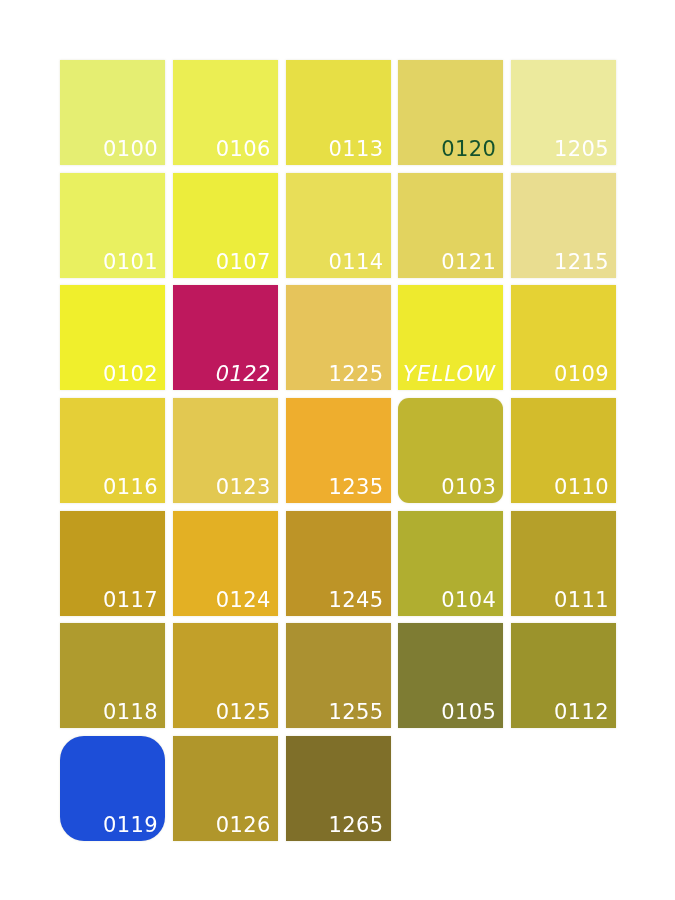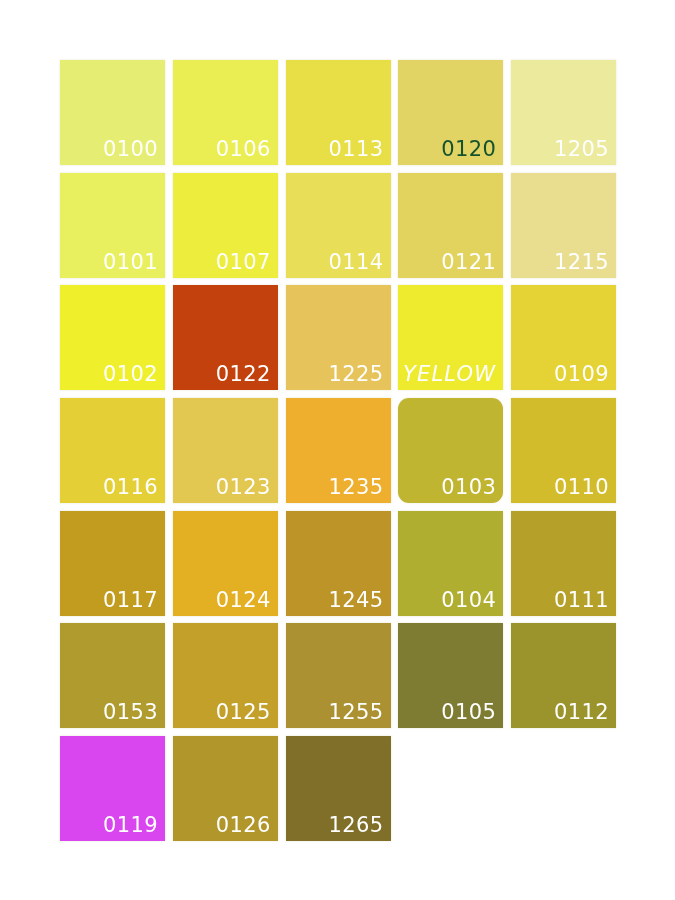--- a/index.html
+++ b/index.html
@@ -91,21 +91,21 @@
       </div>
       <div class="swatch" style="background-color: rgb(226, 211, 95);">
         <div class="swatch-label" style="color: rgb(255, 255, 255);">0121</div>
       </div>
       <div class="swatch" style="background-color: rgb(233, 221, 144);">
         <div class="swatch-label" style="color: rgb(255, 255, 255);">1215</div>
       </div>
       <div class="swatch" style="background-color: rgb(240, 239, 44);">
         <div class="swatch-label" style="color: rgb(255, 255, 255);">0102</div>
       </div>
-      <div class="swatch" style="background-color: #c2410c;">
+      <div class="swatch" style="background-color: #be185d; font-style: italic;">
         <div class="swatch-label" style="color: rgb(255, 255, 255);">0122</div>
       </div>
       <div class="swatch" style="background-color: rgb(230, 196, 91);">
         <div class="swatch-label" style="color: rgb(255, 255, 255);">1225</div>
       </div>
       <div class="swatch" style="background-color: rgb(238, 234, 46);">
         <div class="swatch-label wide" style="color: rgb(255, 255, 255); font-style: italic;">YELLOW</div>
       </div>
       <div class="swatch" style="background-color: rgb(229, 210, 52);">
         <div class="swatch-label" style="color: rgb(255, 255, 255);">0109</div>
@@ -134,35 +134,35 @@
       <div class="swatch" style="background-color: rgb(189, 148, 39);">
         <div class="swatch-label" style="color: rgb(255, 255, 255);">1245</div>
       </div>
       <div class="swatch" style="background-color: rgb(176, 174, 48);">
         <div class="swatch-label" style="color: rgb(255, 255, 255);">0104</div>
       </div>
       <div class="swatch" style="background-color: rgb(181, 160, 42);">
         <div class="swatch-label" style="color: rgb(255, 255, 255);">0111</div>
       </div>
       <div class="swatch" style="background-color: rgb(175, 155, 46);">
-        <div class="swatch-label" style="color: rgb(255, 255, 255);">0153</div>
+        <div class="swatch-label" style="color: rgb(255, 255, 255);">0118</div>
       </div>
       <div class="swatch" style="background-color: rgb(194, 160, 41);">
         <div class="swatch-label" style="color: rgb(255, 255, 255);">0125</div>
       </div>
       <div class="swatch" style="background-color: rgb(171, 145, 49);">
         <div class="swatch-label" style="color: rgb(255, 255, 255);">1255</div>
       </div>
       <div class="swatch" style="background-color: rgb(126, 124, 51);">
         <div class="swatch-label" style="color: rgb(255, 255, 255);">0105</div>
       </div>
       <div class="swatch" style="background-color: rgb(155, 147, 44);">
         <div class="swatch-label" style="color: rgb(255, 255, 255);">0112</div>
       </div>
-      <div class="swatch" style="background-color: #d946ef;">
+      <div class="swatch" style="background-color: #1d4ed8; border-radius: 24px;">
         <div class="swatch-label" style="color: rgb(255, 255, 255);">0119</div>
       </div>
       <div class="swatch" style="background-color: rgb(176, 150, 43);">
         <div class="swatch-label" style="color: rgb(255, 255, 255);">0126</div>
       </div>
       <div class="swatch" style="background-color: rgb(127, 111, 41);">
         <div class="swatch-label" style="color: rgb(255, 255, 255);">1265</div>
       </div>
     </div>
 </div>

